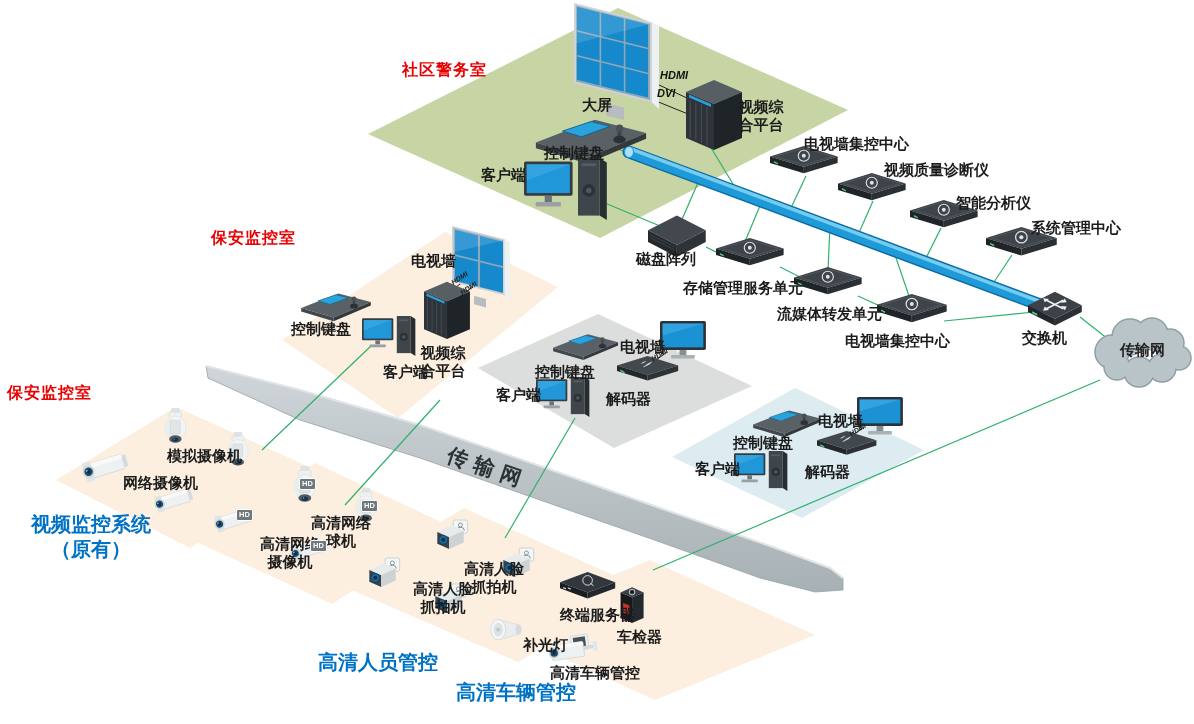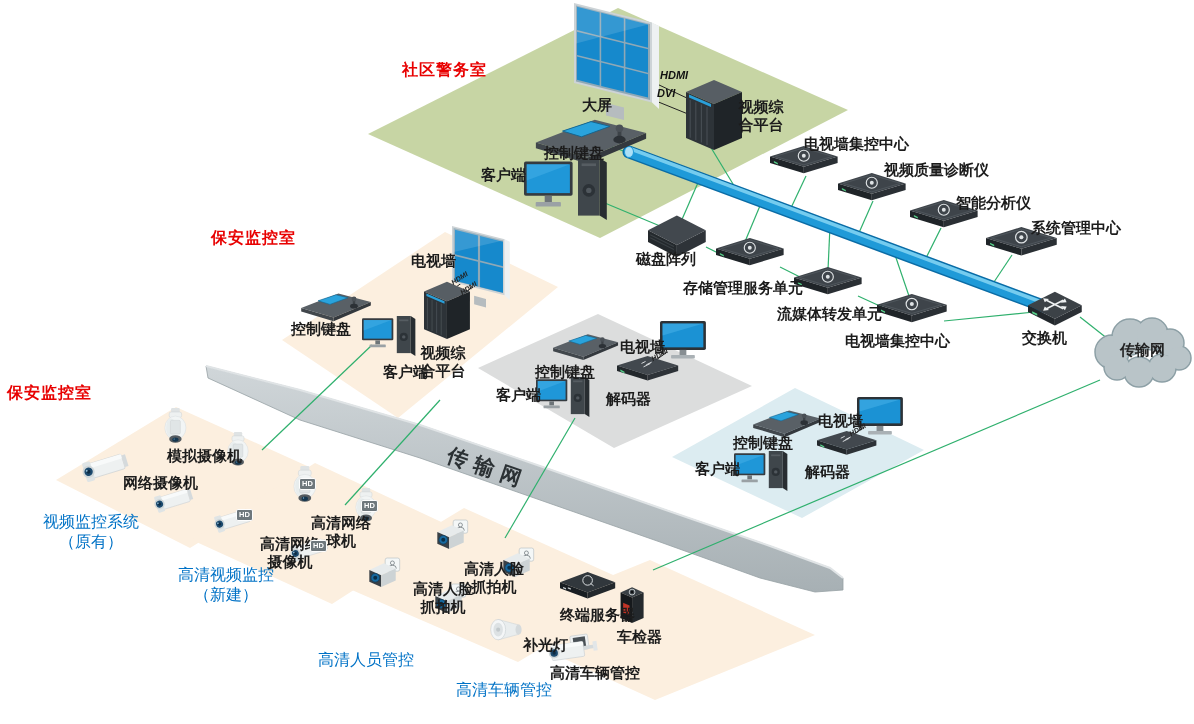--- a/index.html
+++ b/index.html
@@ -2,21 +2,21 @@
 <html><head>
 <meta charset="utf-8">
 <style>
   html,body{margin:0;padding:0;background:#fff;}
   #stage{position:relative;width:1194px;height:724px;background:#fff;overflow:hidden;
          font-family:"Liberation Sans","DejaVu Sans",sans-serif;}
   #diagram{position:absolute;left:0;top:0;}
   .lbl{position:absolute;font-size:15px;font-weight:600;color:#1c1c1c;white-space:nowrap;line-height:1.22;}
   .wrap{white-space:normal;text-align:center;margin-top:16px;}
   .zone{font-size:16px;font-weight:800;color:#e80000;letter-spacing:1px;}
-  .grp{font-size:16px;font-weight:400;color:#0072c6;text-align:center;white-space:normal;line-height:1.25;}
+  .grp{font-size:20px;font-weight:700;color:#0072c6;text-align:center;white-space:normal;line-height:1.25;}
   .cable{font-size:11px;font-style:italic;font-weight:700;color:#111;}
   .cable-sm{font-size:7px;font-style:italic;font-weight:700;color:#222;transform-origin:0 0;}
   .band-label{font-size:21px;font-weight:700;color:#2b3134;letter-spacing:7px;transform:rotate(19deg);transform-origin:0 0;}
   .cloud-label{font-size:15px;font-weight:700;color:#222;}
   .hd-badge{position:absolute;font-size:7.5px;font-weight:700;color:#fff;background:#6e777c;
             border:1px solid #fdfdfd;border-radius:2px;padding:0 2px;line-height:10px;}
 </style>
 </head>
 <body>
 
@@ -351,24 +351,20 @@
 </svg>
 
 <div class="lbl zone" style="left:402px;top:60px;">社区警务室</div>
 <div class="lbl zone" style="left:211px;top:228px;">保安监控室</div>
 <div class="lbl zone" style="left:7px;top:383px;">保安监控室</div>
 
 <div class="lbl grp" style="left:30px;top:512px;width:122px;">
   <div>视频监控系统</div>
   <div>（原有）</div>
 </div>
-<div class="lbl grp" style="left:165px;top:565px;width:122px;">
-  <div>高清视频监控</div>
-  <div>（新建）</div>
-</div>
 <div class="lbl grp" style="left:318px;top:650px;">高清人员管控</div>
 <div class="lbl grp" style="left:456px;top:680px;">高清车辆管控</div>
 
 <div class="lbl" style="left:582px;top:96px;">大屏</div>
 <div class="lbl cable" style="left:660px;top:69px;">HDMI</div>
 <div class="lbl cable" style="left:657px;top:87px;">DVI</div>
 <div class="lbl wrap" style="left:737px;top:82px;width:48px;">视频综合平台</div>
 <div class="lbl" style="left:544px;top:144px;">控制键盘</div>
 <div class="lbl" style="left:481px;top:166px;">客户端</div>
 

